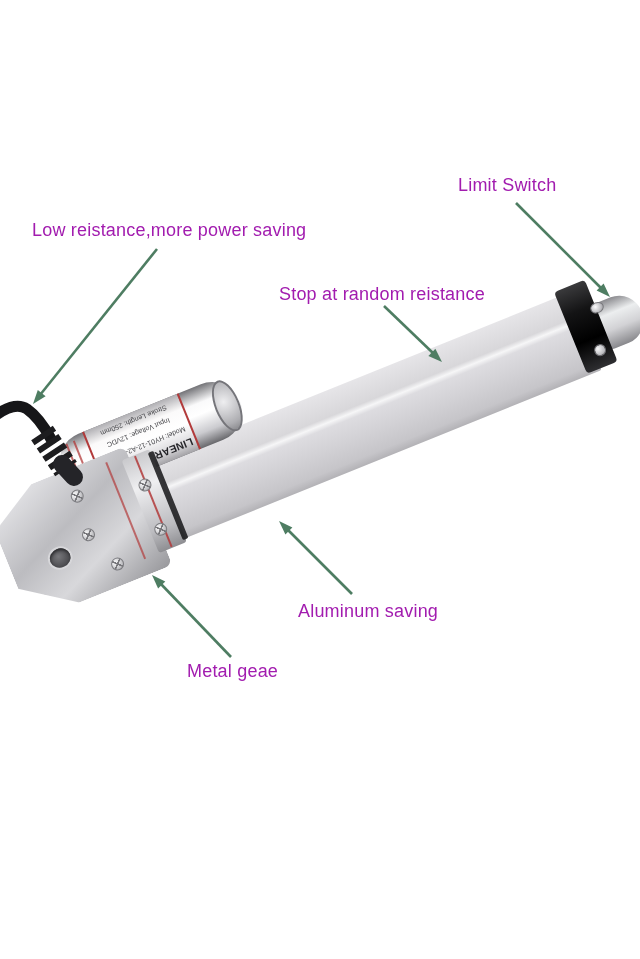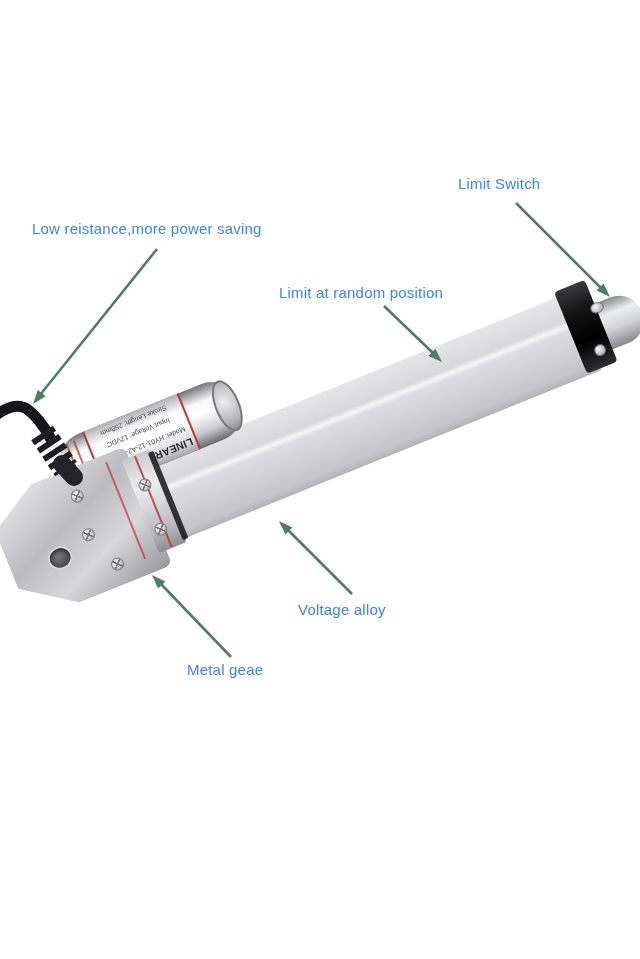--- a/index.html
+++ b/index.html
@@ -5,21 +5,21 @@
   html,body{margin:0;padding:0;}
   body{
     width:640px;height:959px;position:relative;overflow:hidden;
     background:#ffffff;
     font-family:"Liberation Sans","DejaVu Sans",sans-serif;
   }
 
   
   .callout{
     position:absolute;
-    font-size:15px;letter-spacing:.2px;color:#3b82f6;white-space:nowrap;
+    font-size:18px;letter-spacing:.2px;color:#a21caf;white-space:nowrap;
     z-index:6;
   }
   #lbl-limit{left:458px;top:175px;}
   #lbl-lowres{left:32px;top:220px;text-align:center;}
   #lbl-stop{left:279px;top:284px;}
   #lbl-alu{left:298px;top:601px;}
   #lbl-gear{left:187px;top:661px;text-align:right;}
 
   
   #cable-svg{position:absolute;left:0;top:0;z-index:3;}
@@ -177,15 +177,15 @@
 
   <line x1="352" y1="594" x2="287" y2="529" stroke-width="2.6" stroke="#4e7d62"></line>
   <polygon points="279,521 292.4,527.4 285.4,534.4" fill="#4e7d62"></polygon>
 
   <line x1="231" y1="657" x2="160" y2="583" stroke-width="2.6" stroke="#4e7d62"></line>
   <polygon points="152,575 165.3,581.6 158.1,588.6" fill="#4e7d62"></polygon>
 </svg>
 
 <div class="callout" id="lbl-limit">Limit Switch</div>
 <div class="callout" id="lbl-lowres">Low reistance,more power saving</div>
-<div class="callout" id="lbl-stop">Limit at random position</div>
-<div class="callout" id="lbl-alu">Voltage alloy</div>
+<div class="callout" id="lbl-stop">Stop at random reistance</div>
+<div class="callout" id="lbl-alu">Aluminum saving</div>
 <div class="callout" id="lbl-gear">Metal geae</div>
 
 </body></html>

